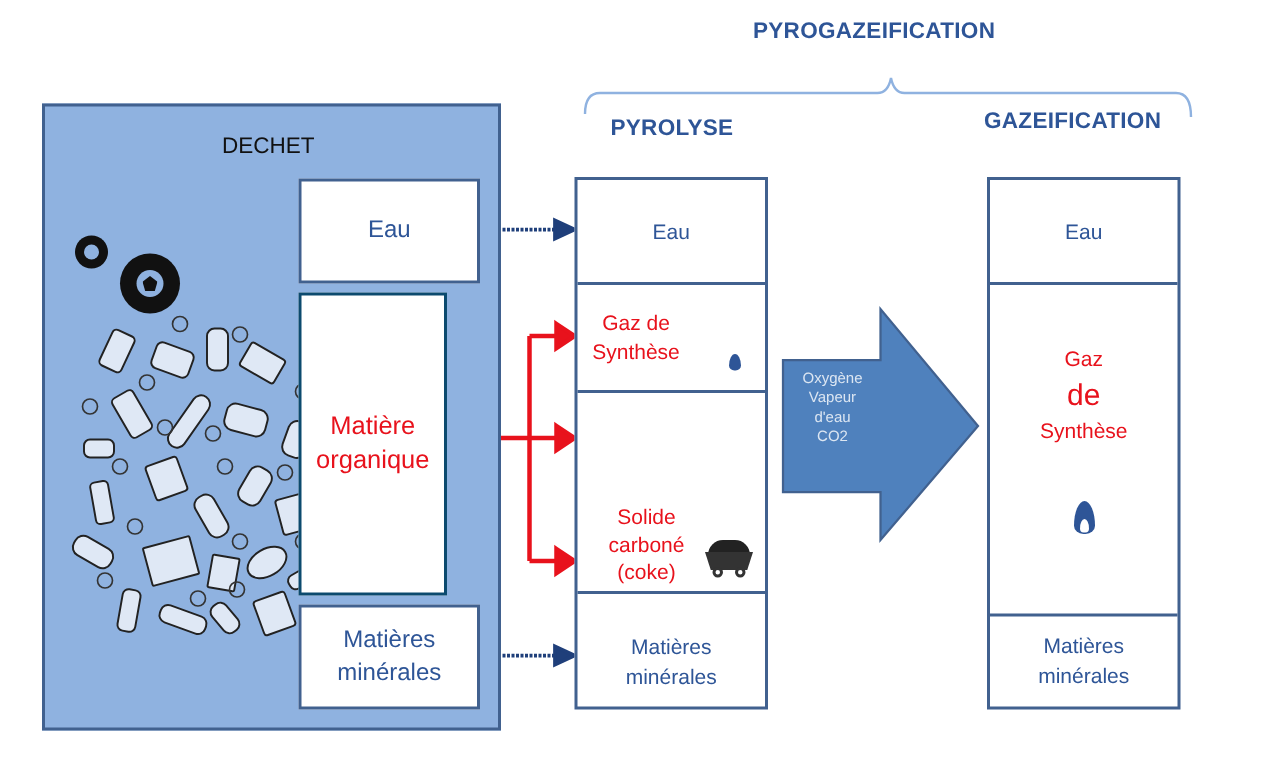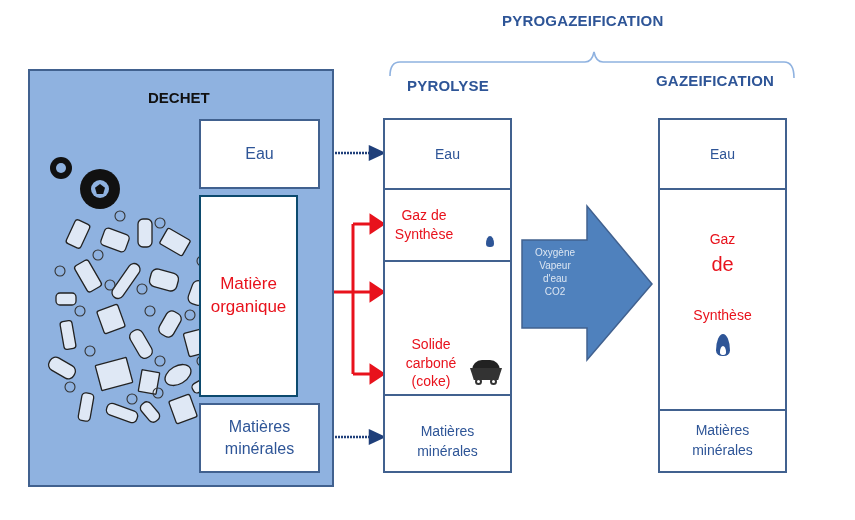--- a/index.html
+++ b/index.html
@@ -41,21 +41,21 @@
     <line x1="353" y1="374" x2="372" y2="374"></line>
     <polygon points="371,216 383,224 371,232"></polygon>
     <polygon points="371,284 383,292 371,300"></polygon>
     <polygon points="371,366 383,374 371,382"></polygon>
   </g>
 
   <polygon points="522,240 587,240 587,206 652,284 587,360 587,328 522,328" fill="#4f81bd" stroke="#41618f" stroke-width="1.5"></polygon>
 </svg>
 
 <div class="abs" style="left:28px; top:69px; width:306px; height:418px; background:#8fb2e0; border:2px solid #41618f; box-sizing:border-box;">
-  <div class="abs" style="left:118px; top:18px; font-weight:bold; font-size:15px; color:#111;text-align:center;">DECHET</div>
+  <div class="abs" style="left:118px; top:18px; font-weight:normal; font-size:15px; color:#111;text-align:center;">DECHET</div>
 
   <div class="abs" style="left:20px; top:86px; width:22px; height:22px; border-radius:50%; background:#111;">
     <div style="position:absolute; left:6px; top:6px; width:10px; height:10px; border-radius:50%; background:#8fb2e0;"></div>
   </div>
   <div class="abs" style="left:50px; top:98px; width:40px; height:40px; border-radius:50%; background:#111;">
     <div style="position:absolute; left:11px; top:11px; width:18px; height:18px; border-radius:50%; background:#8fb2e0;">
       <div style="position:absolute; left:4px; top:4px; width:10px; height:10px; background:#111; clip-path:polygon(50% 0,100% 38%,82% 100%,18% 100%,0 38%);"></div>
     </div>
   </div>
 
@@ -147,21 +147,21 @@
 </div>
 
 <div class="abs hdr" style="left:656px; top:72px;">GAZEIFICATION</div>
 <div class="abs" style="left:658px; top:118px; width:129px; height:355px; border:2px solid #41618f; box-sizing:border-box; background:#fff;">
   <div class="cell" style="top:0; height:70px;">
     <span class="blue-t" style="font-size:14px;">Eau</span>
   </div>
   <div class="cell" style="top:70px; height:221px; flex-direction:column; justify-content:flex-start; padding-top:40px;">
     <span class="red-t" style="font-size:14px; line-height:1.4;">Gaz</span>
     <span class="red-t" style="font-size:20px; line-height:1.4;">de</span>
-    <span class="red-t" style="font-size:14px; line-height:1.4;margin-top:28px;">Synthèse</span>
+    <span class="red-t" style="font-size:14px; line-height:1.4;">Synthèse</span>
     <span style="position:absolute; left:56px; top:144px; width:14px; height:22px; background:#2e5597; border-radius:50% 50% 45% 45% / 75% 75% 25% 25%;">
       <span style="position:absolute; left:4px; top:12px; width:6px; height:9px; background:#fff; border-radius:50% 50% 40% 40% / 70% 70% 30% 30%;"></span>
     </span>
   </div>
   <div class="cell" style="top:291px; height:60px;">
     <span class="blue-t" style="font-size:14px; line-height:1.4; width:90px;">Matières minérales</span>
   </div>
 </div>
 
 </body></html>

